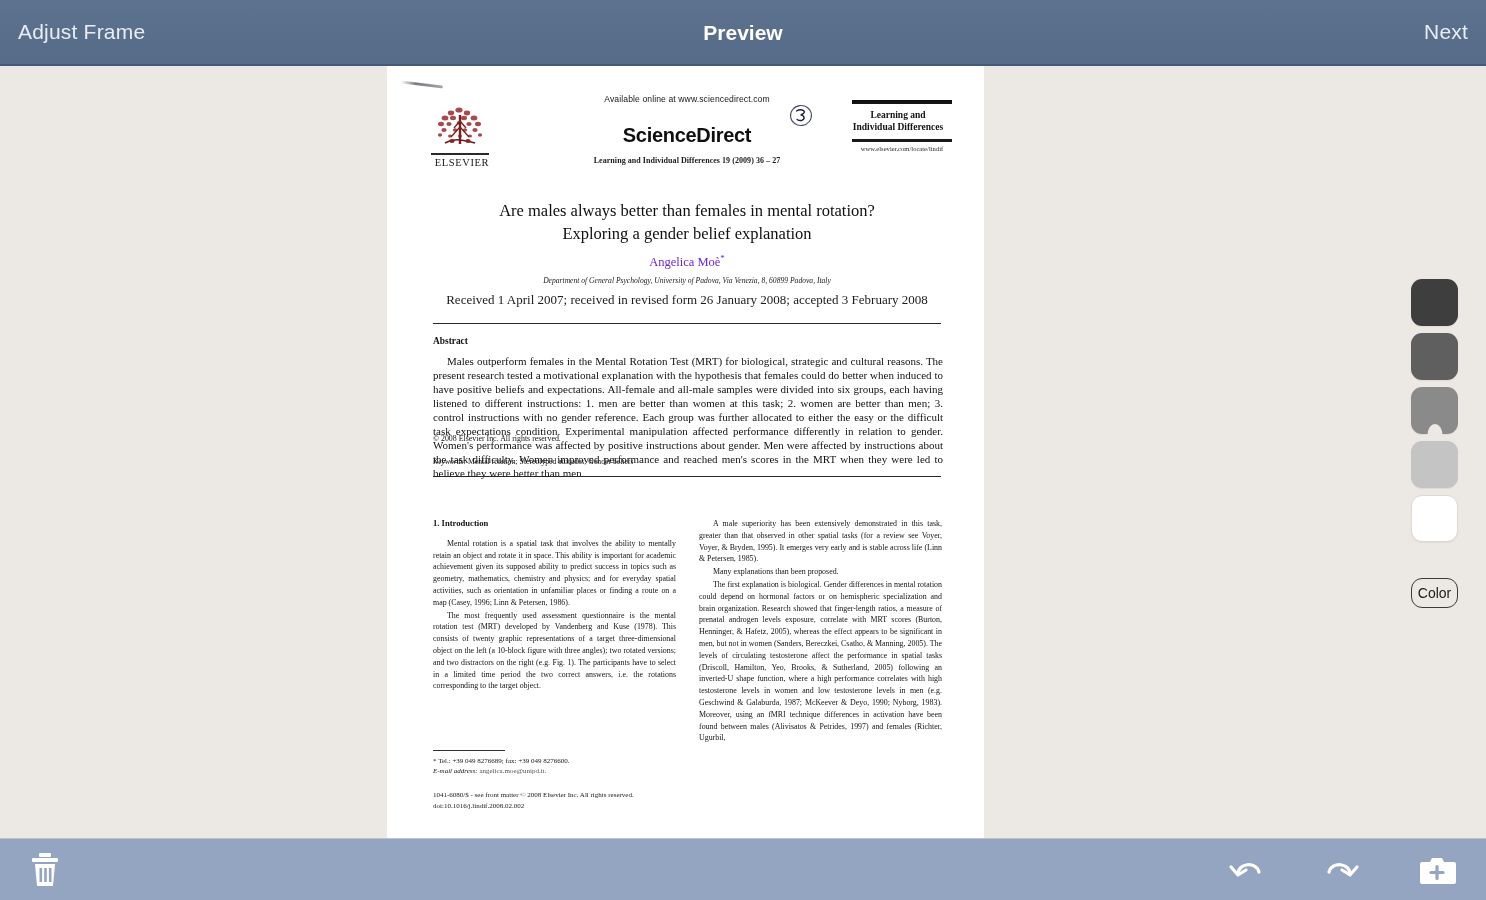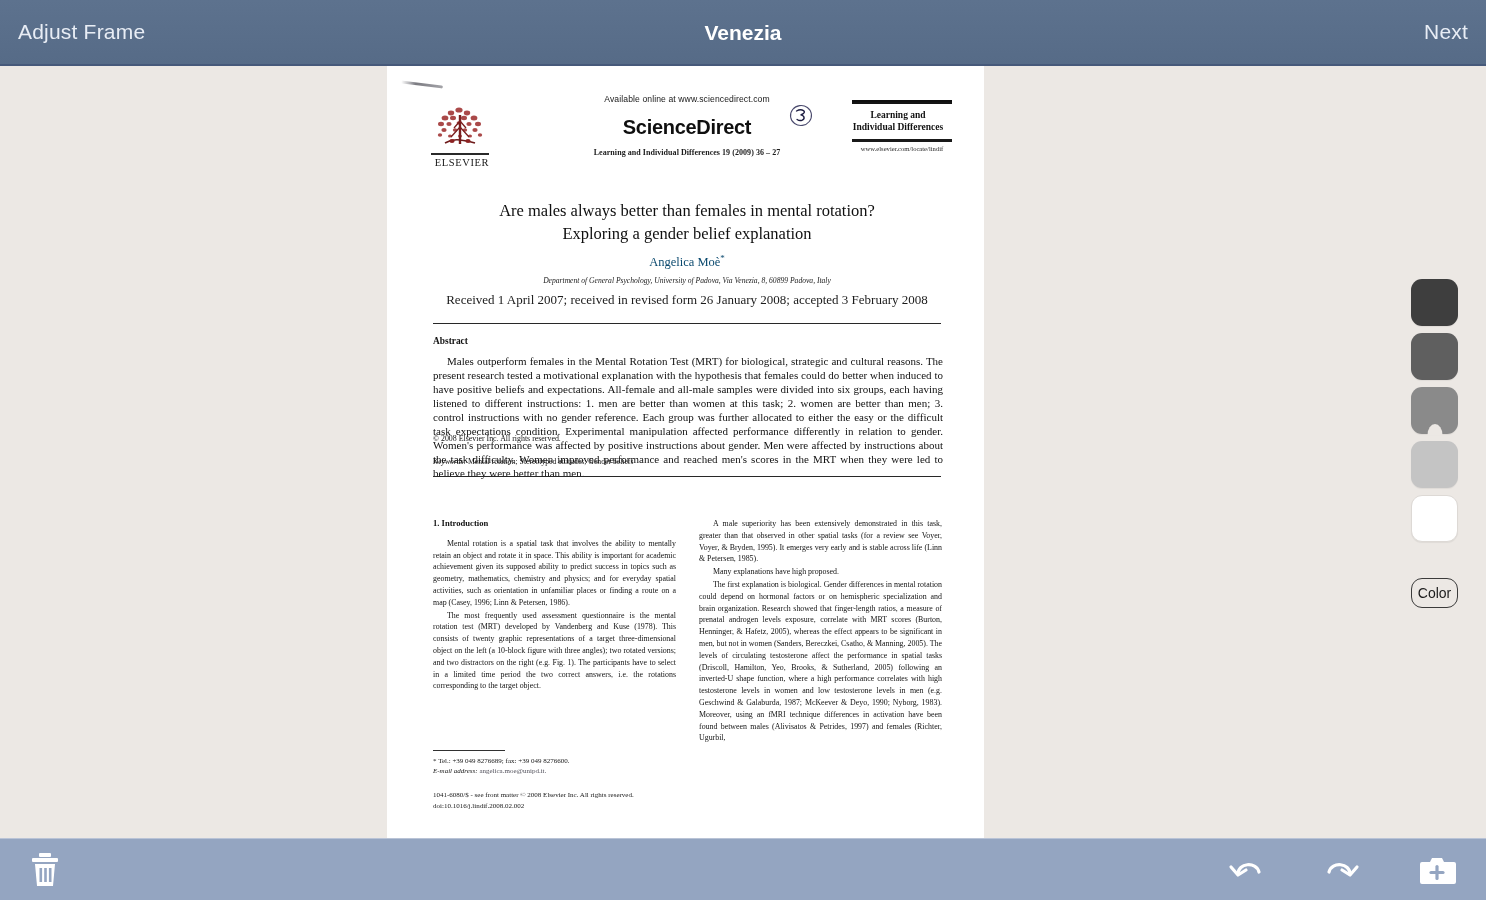--- a/index.html
+++ b/index.html
@@ -95,21 +95,21 @@
     width: 58px; height: 1.5px; background: #2b2b2b; margin: 0 0 2px 0;
   }
 
   .sd-block {
     position: absolute; left: 170px; top: 0px; width: 260px; text-align: center;
   }
   .sd-avail { font-size: 8.6px; color: #202020; letter-spacing: .1px; font-family: "Liberation Sans", sans-serif;}
   .sd-logo {
     font-family: "Liberation Sans", sans-serif;
     font-size: 20px; font-weight: bold; color: #111;
-    margin-top: 12px; letter-spacing: -.3px;
+    margin-top: 20px; letter-spacing: -.3px;
   }
   .sd-cite { font-size: 8px; color: #1d1d1d; margin-top: 9px; font-weight: bold; letter-spacing: .05px;}
 
   .jlogo {
     position: absolute; left: 465px; top: 6px; width: 100px; text-align: center;
   }
   .jl-rule-top { height: 4px; background: #161616; border-top: 2px solid #111; margin-bottom: 2px;}
   .jl-rule { height: 3px; background: #1b1b1b; }
   .jl-name {
     font-family: "Liberation Serif", serif;
@@ -125,21 +125,21 @@
 
   
   .title {
     position: absolute; left: 40px; top: 133px; width: 520px;
     text-align: center;
     font-family: "Liberation Serif", serif;
     font-size: 16.5px; line-height: 23px; color: #111;
   }
   .author {
     position: absolute; left: 40px; top: 187px; width: 520px;
-    text-align: center; font-size: 12.5px; color: #0c4a6e;
+    text-align: center; font-size: 12.5px; color: #6d28d9;
   }
   .author sup { font-size: 9px; }
   .affil {
     position: absolute; left: 40px; top: 210px; width: 520px;
     text-align: center; font-style: italic; font-size: 7.6px; color: #1d1d1d;
   }
   .received {
     position: absolute; left: 40px; top: 226px; width: 520px;
     text-align: center; font-size: 13px; color: #1d1d1d;
   }
@@ -241,21 +241,21 @@
   .bb-right { margin-left: auto; margin-right: 30px; display: flex; align-items: center; gap: 56px; }
   .bb-btn { cursor: pointer; display: flex; align-items: center; justify-content: center; }
 </style>
 </head>
 <body>
 
 <div id="app">
 
   <div class="topbar">
     <div class="topbar-left">Adjust Frame</div>
-    <div class="topbar-title">Venezia</div>
+    <div class="topbar-title">Preview</div>
     <div class="topbar-right">Next</div>
   </div>
 
   <div class="canvas">
     <div class="page">
       <div class="page-inner">
 
         <div class="scan-smudge"></div>
 
         <div class="jhead">
@@ -343,21 +343,21 @@
         <div class="rule-kw"></div>
 
         <div class="col col-left">
           <div class="sec-head">1. Introduction</div>
           <p class="para">Mental rotation is a spatial task that involves the ability to mentally retain an object and rotate it in space. This ability is important for academic achievement given its supposed ability to predict success in topics such as geometry, mathematics, chemistry and physics; and for everyday spatial activities, such as orientation in unfamiliar places or finding a route on a map (Casey, 1996; Linn &amp; Petersen, 1986).</p>
           <p class="para">The most frequently used assessment questionnaire is the mental rotation test (MRT) developed by Vandenberg and Kuse (1978). This consists of twenty graphic representations of a target three-dimensional object on the left (a 10-block figure with three angles); two rotated versions; and two distractors on the right (e.g. Fig. 1). The participants have to select in a limited time period the two correct answers, i.e. the rotations corresponding to the target object.</p>
         </div>
 
         <div class="col col-right">
           <p class="para">A male superiority has been extensively demonstrated in this task, greater than that observed in other spatial tasks (for a review see Voyer, Voyer, &amp; Bryden, 1995). It emerges very early and is stable across life (Linn &amp; Petersen, 1985).</p>
-          <p class="para">Many explanations have high proposed.</p>
+          <p class="para">Many explanations than been proposed.</p>
           <p class="para">The first explanation is biological. Gender differences in mental rotation could depend on hormonal factors or on hemispheric specialization and brain organization. Research showed that finger-length ratios, a measure of prenatal androgen levels exposure, correlate with MRT scores (Burton, Henninger, &amp; Hafetz, 2005), whereas the effect appears to be significant in men, but not in women (Sanders, Bereczkei, Csatho, &amp; Manning, 2005). The levels of circulating testosterone affect the performance in spatial tasks (Driscoll, Hamilton, Yeo, Brooks, &amp; Sutherland, 2005) following an inverted-U shape function, where a high performance correlates with high testosterone levels in women and low testosterone levels in men (e.g. Geschwind &amp; Galaburda, 1987; McKeever &amp; Deyo, 1990; Nyborg, 1983). Moreover, using an fMRI technique differences in activation have been found between males (Alivisatos &amp; Petrides, 1997) and females (Richter, Ugurbil,</p>
         </div>
 
         <div class="fn-rule"></div>
         <div class="footnote">
           <span>*</span>
           <span>Tel.: +39 049 8276689; fax: +39 049 8276600.</span><br>
           <i>E-mail address:</i>
           <span class="cit">angelica.moe@unipd.it.</span>
         </div>

